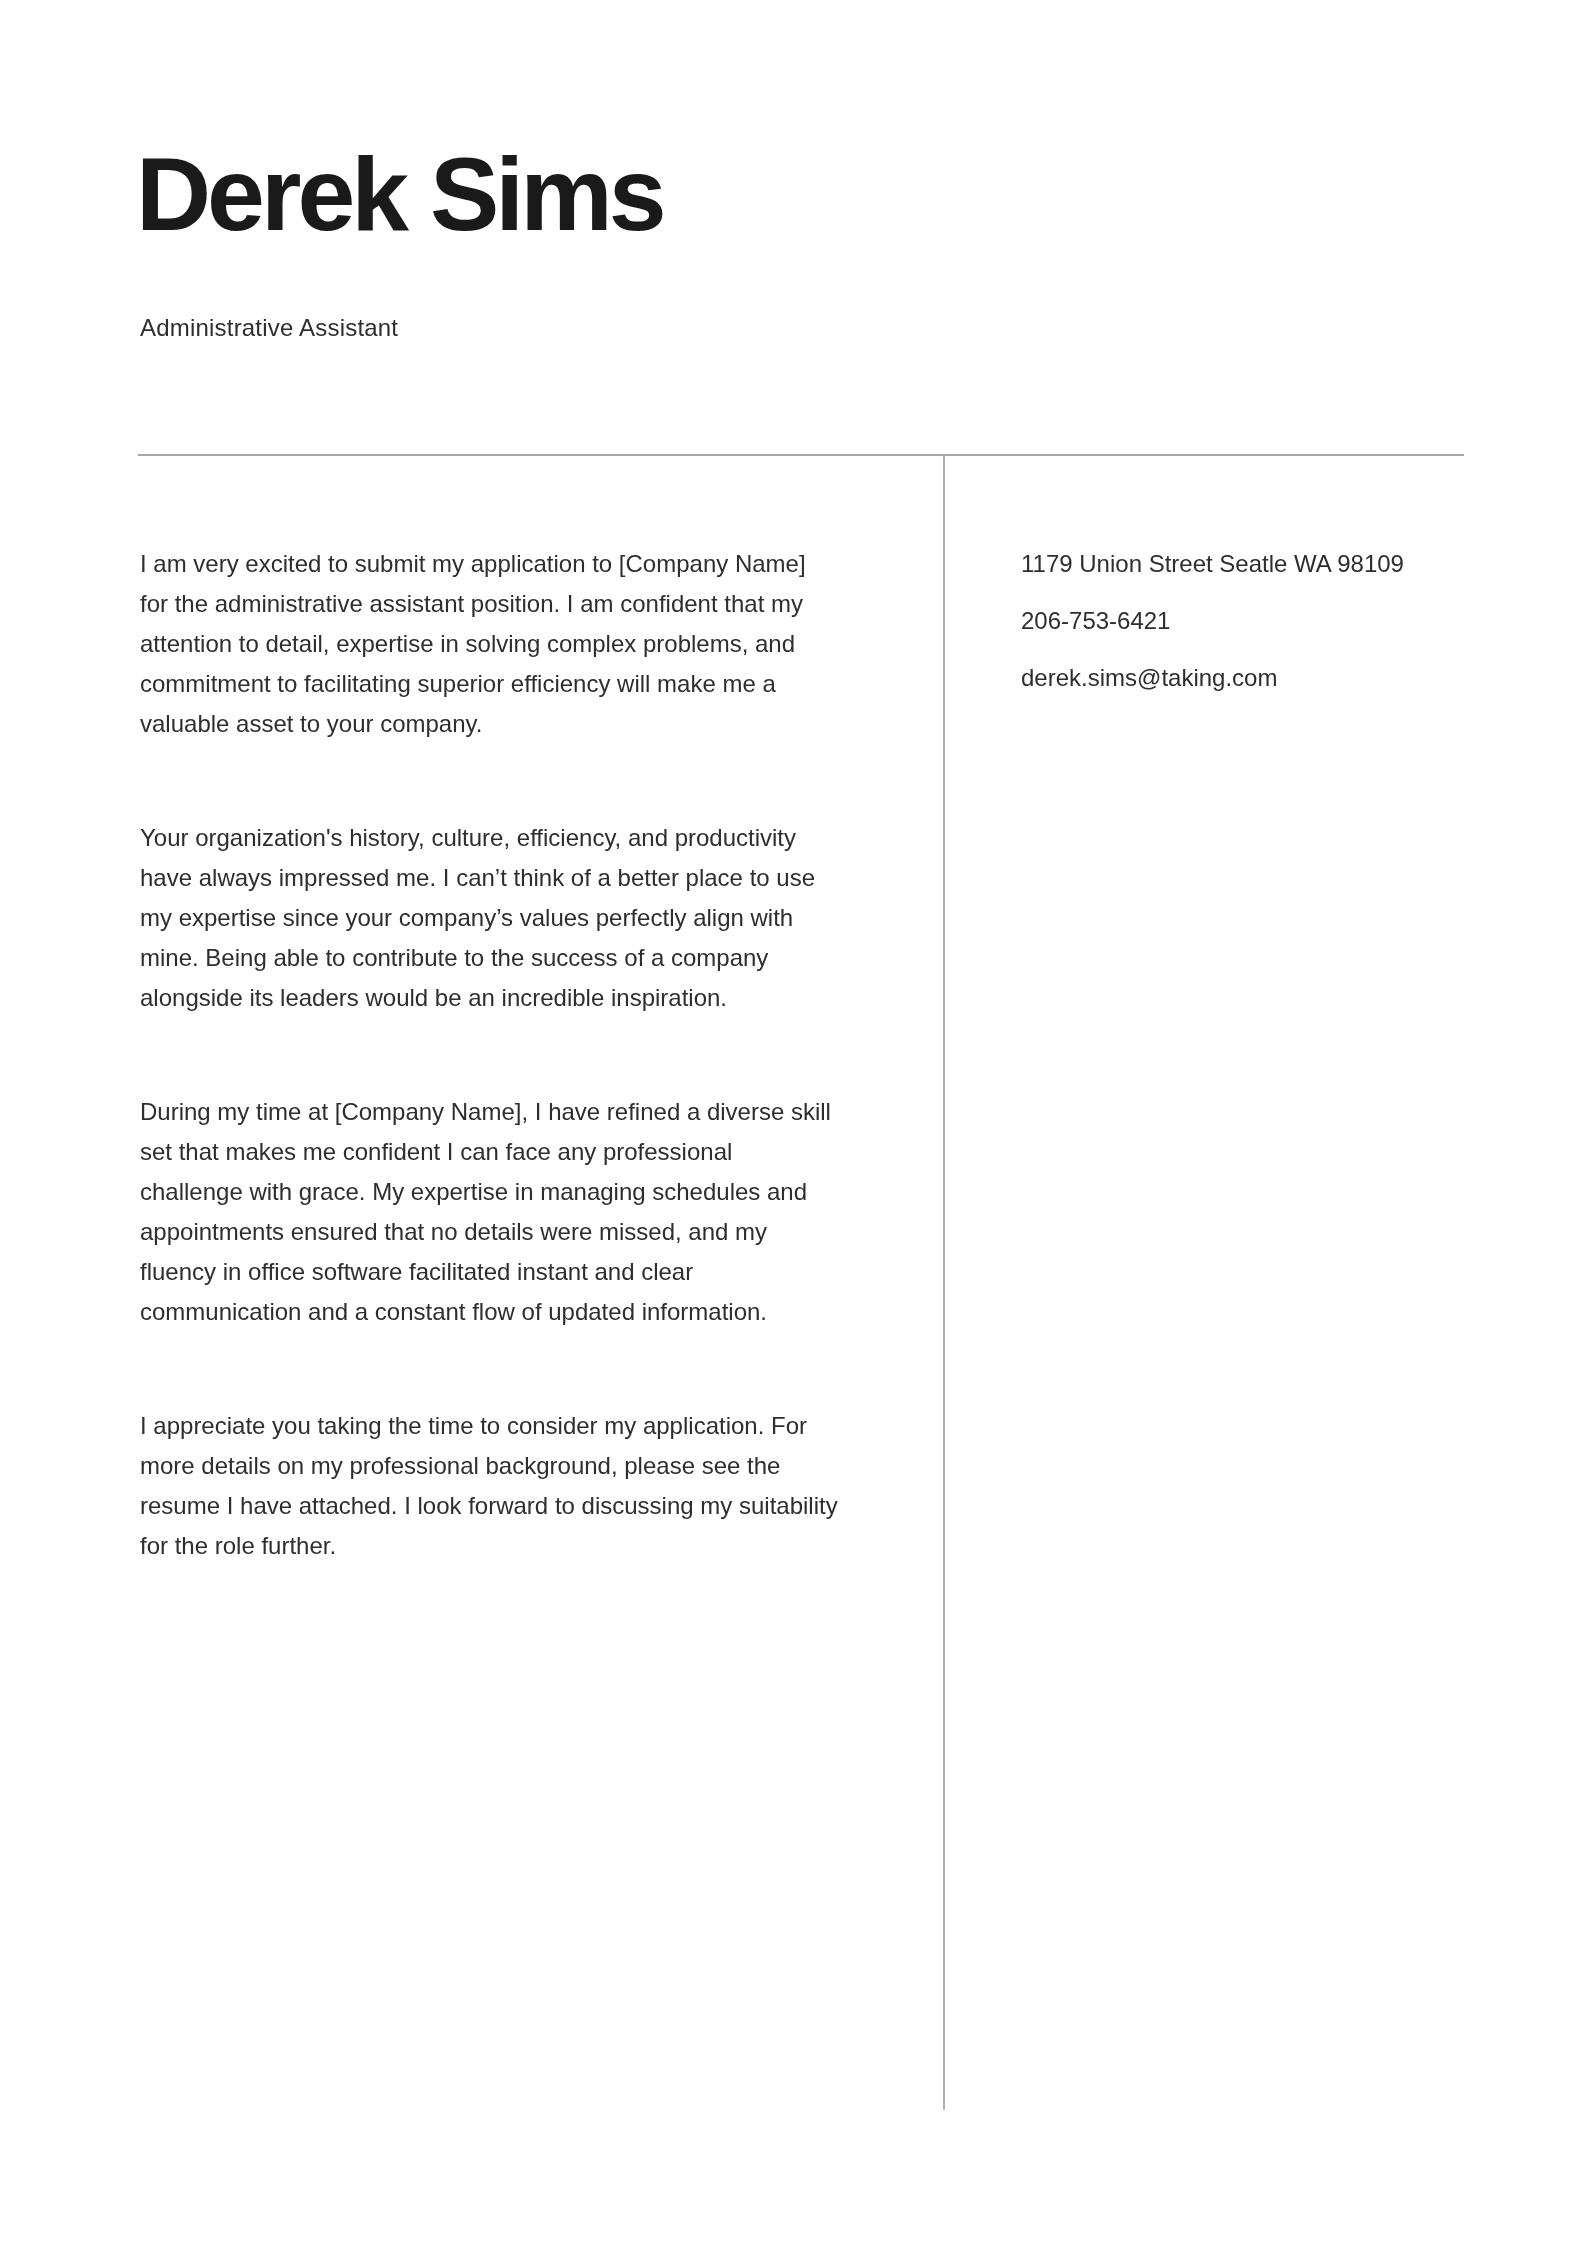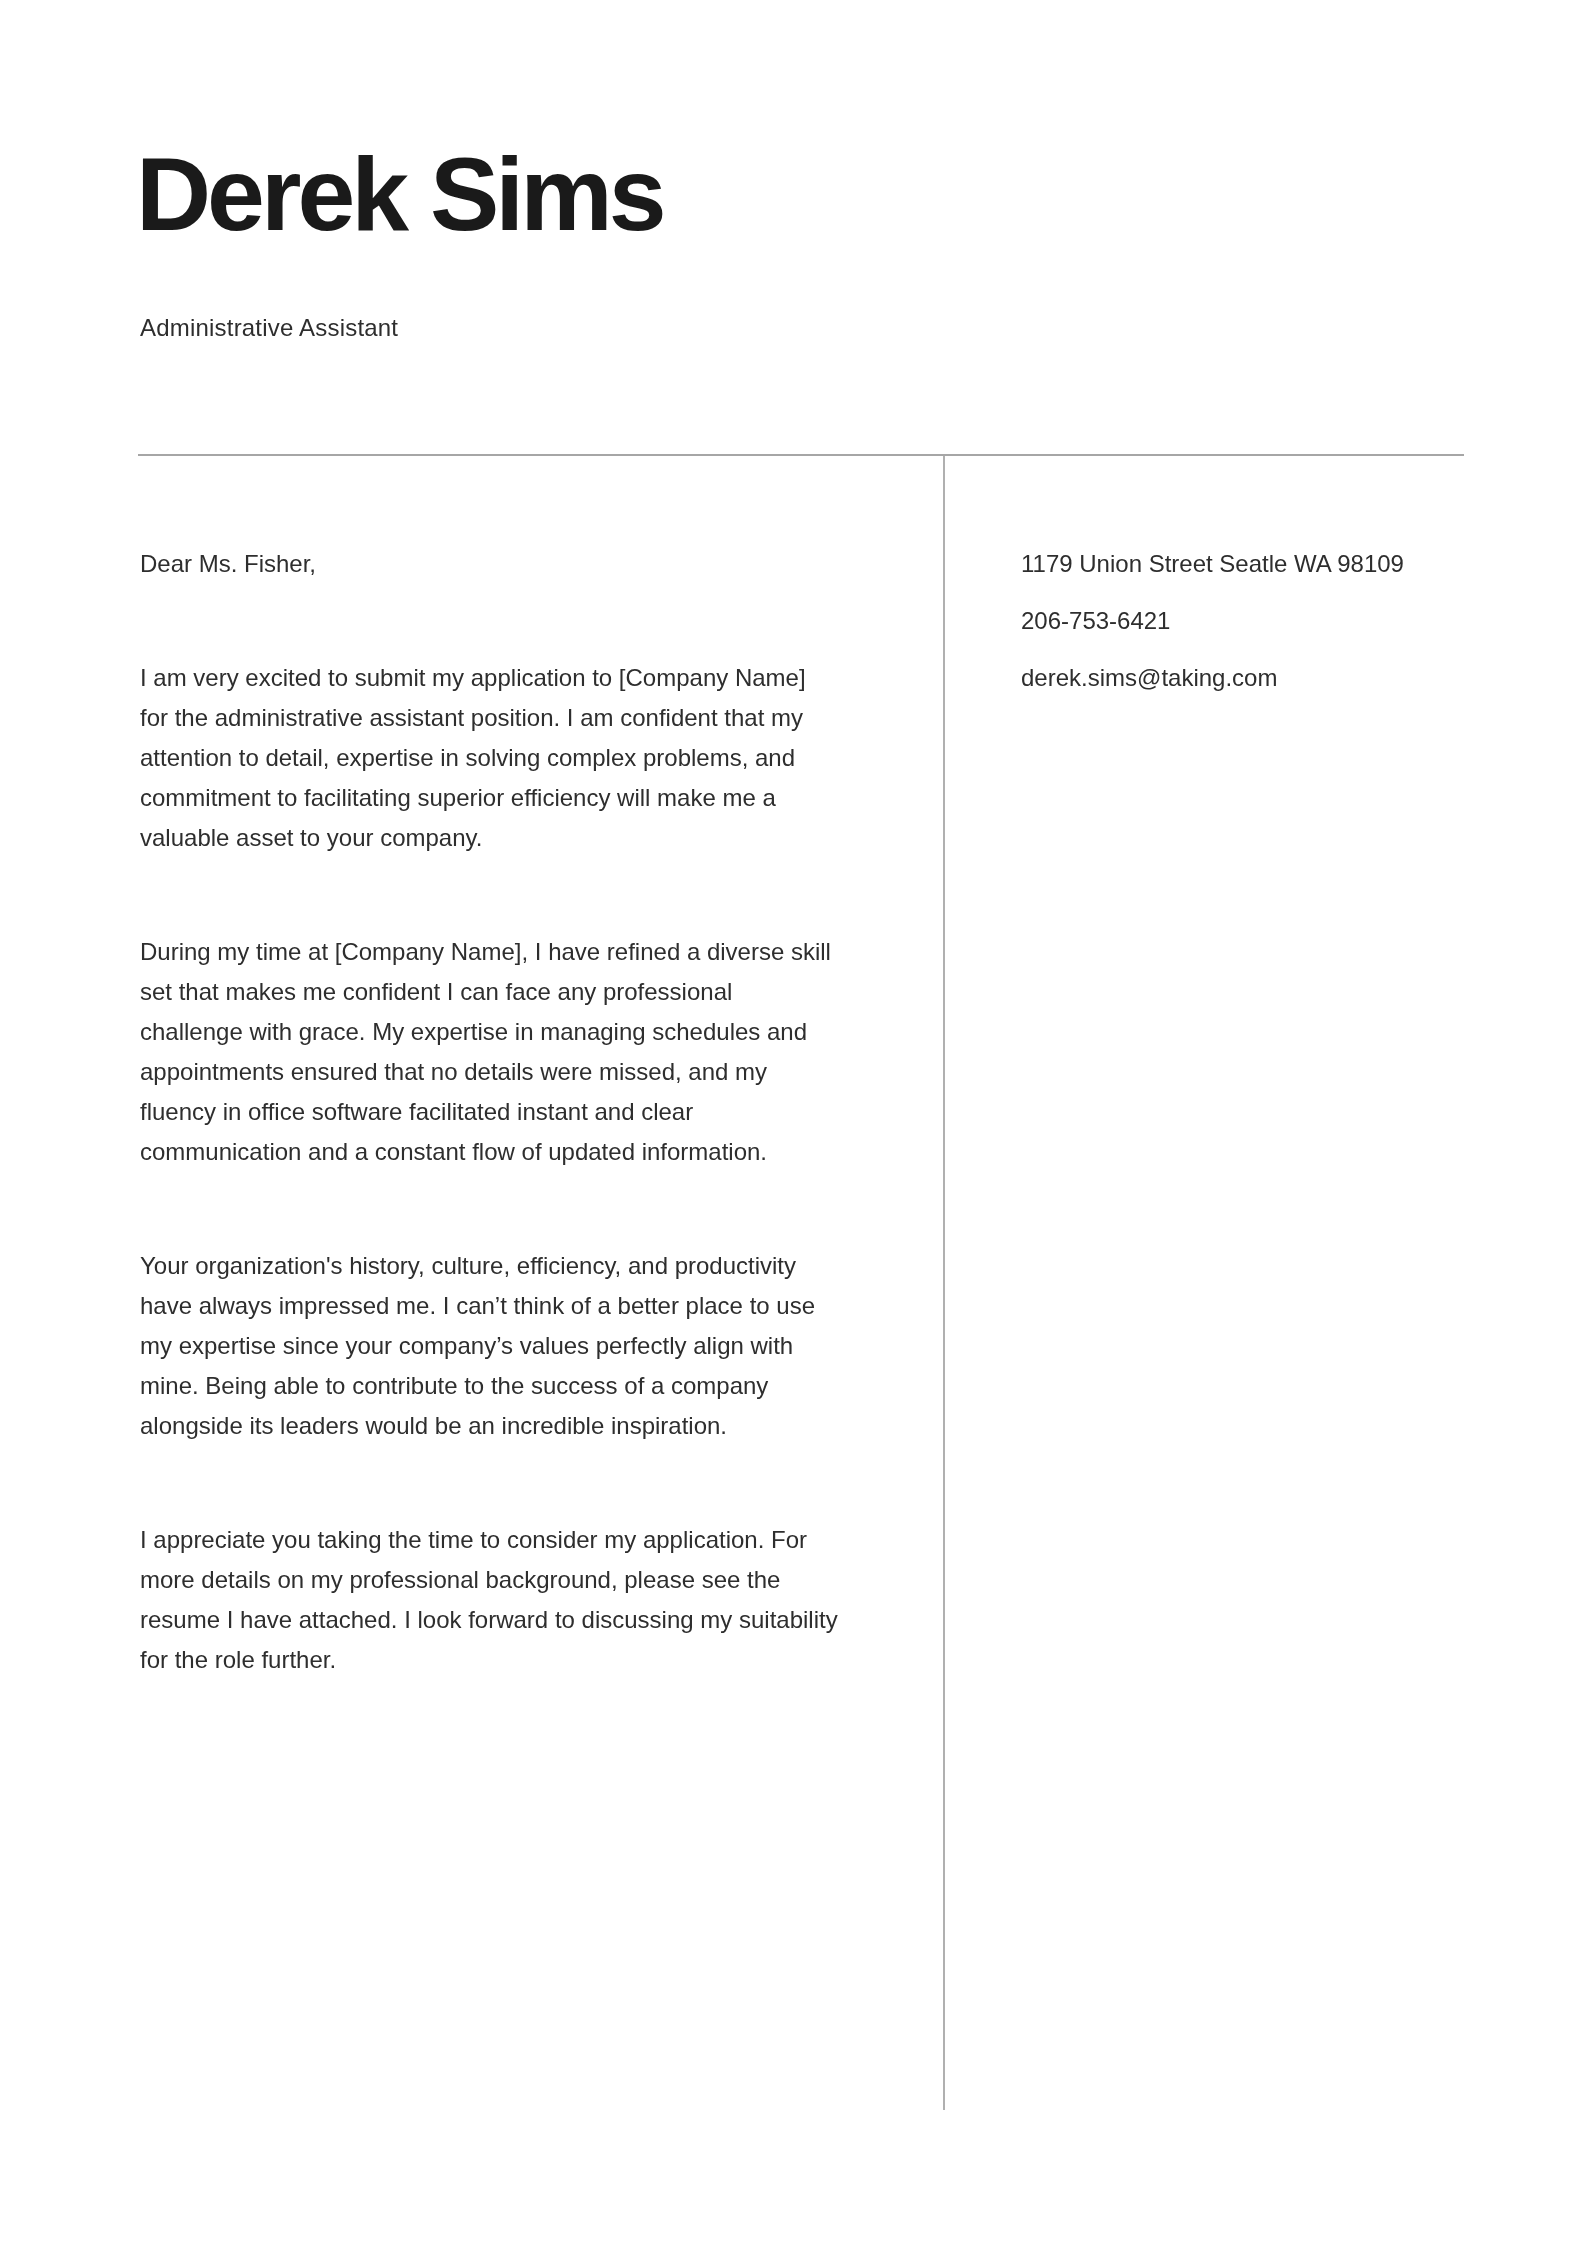--- a/index.html
+++ b/index.html
@@ -82,24 +82,23 @@
 
   <h1 class="name">Derek Sims</h1>
 
   <div class="role">Administrative Assistant</div>
 
   <div class="hr"></div>
 
   <div class="vline"></div>
 
   <main class="letter">
-    <p class="salutation">Dear Ms. Fisher,</p>
     <p class="para">I am very excited to submit my application to [Company Name] for the administrative assistant position. I am confident that my attention to detail, expertise in solving complex problems, and commitment to facilitating superior efficiency will make me a valuable asset to your company.</p>
+    <p class="para">Your organization's history, culture, efficiency, and productivity have always impressed me. I can’t think of a better place to use my expertise since your company’s values perfectly align with mine. Being able to contribute to the success of a company alongside its leaders would be an incredible inspiration.</p>
     <p class="para">During my time at [Company Name], I have refined a diverse skill set that makes me confident I can face any professional challenge with grace. My expertise in managing schedules and appointments ensured that no details were missed, and my fluency in office software facilitated instant and clear communication and a constant flow of updated information.</p>
-    <p class="para">Your organization's history, culture, efficiency, and productivity have always impressed me. I can’t think of a better place to use my expertise since your company’s values perfectly align with mine. Being able to contribute to the success of a company alongside its leaders would be an incredible inspiration.</p>
     <p class="para">I appreciate you taking the time to consider my application. For more details on my professional background, please see the resume I have attached. I look forward to discussing my suitability for the role further.</p>
   </main>
 
   <aside class="contact">
     <div class="contact-line">1179 Union Street Seatle WA 98109</div>
     <div class="contact-line">206-753-6421</div>
     <div class="contact-line">derek.sims@taking.com</div>
   </aside>
 
 </div>

